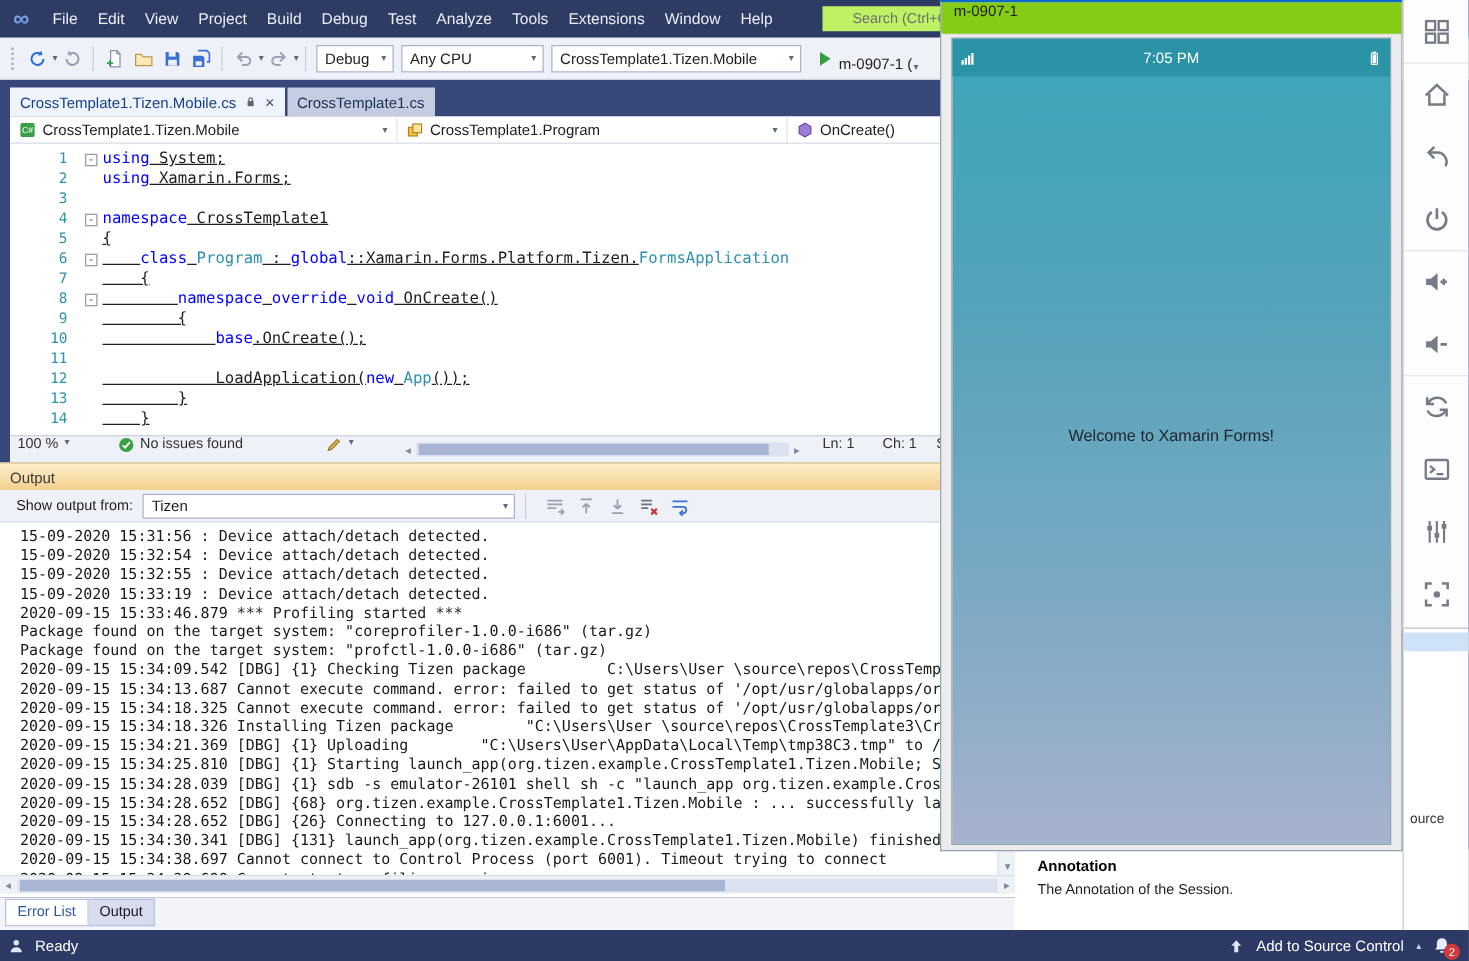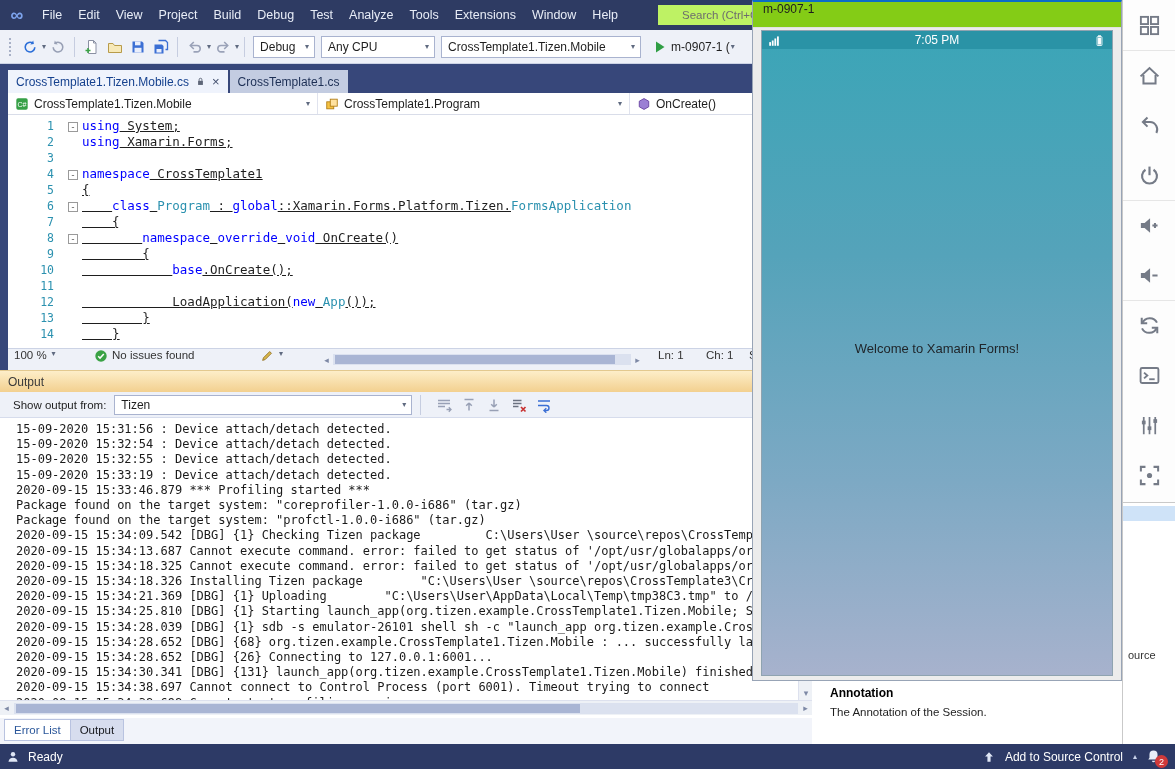--- a/index.html
+++ b/index.html
@@ -16,21 +16,21 @@
   
   .toolbar { position:absolute; left:0; top:30px; width:100%; height:34px; background:#eef1f8; border-bottom:1px solid #ccd3e5; display:flex; align-items:center; padding-left:5px; }
   .grip { width:5px; height:18px; border-left:2px dotted #a8b1c7; margin:0 4px; }
   .tbtn { width:23px; height:23px; display:flex; align-items:center; justify-content:center; flex:none; }
   .tbtn svg { width:16px; height:16px; display:block; }
   .caret { font-size:8px; color:#5f6a80; margin-left:1px; }
   .tsep { width:1px; height:20px; background:#c6cde0; margin:0 5px; flex:none; }
   .combo { height:22px; background:#fff; border:1px solid #a9b3cf; display:flex; align-items:center; font-size:12px; color:#1e1e1e; padding:0 5px 0 6px; margin:0 3px; white-space:nowrap; overflow:hidden; }
   .combo .caret { margin-left:auto; padding-left:6px; }
   .w-debug { width:62px; } .w-cpu { width:114px; } .w-proj { width:200px; }
-  .run-group { display:flex; align-items:center; font-size:12px; color:#1e1e1e; margin-left:4px; white-space:nowrap; }
+  .run-group { display:flex; align-items:flex-end; font-size:12px; color:#1e1e1e; margin-left:4px; white-space:nowrap; }
 
   
   .docwell { position:absolute; left:0; top:64px; width:812px; height:306px; background:#37477a; }
   .tabstrip { position:absolute; left:8px; top:6px; height:23px; display:flex; align-items:flex-end; }
   .tab { height:23px; display:flex; align-items:center; padding:0 8px; font-size:12px; margin-right:2px; white-space:nowrap; }
   .tab.active { background:#eff3fc; color:#15418e; }
   .tab.inactive { background:#c3cce1; color:#1d2f55; }
   .tab .i { margin-left:6px; }
   .tab-close { margin-left:6px; font-size:13px; color:#44506e; line-height:1; }
   .i svg { width:14px; height:14px; display:block; }
@@ -81,21 +81,21 @@
   .sb-left { display:flex; align-items:center; gap:8px; padding-left:6px; }
   .sb-right { margin-left:auto; display:flex; align-items:center; gap:9px; padding-right:14px; }
   .badge { position:relative; display:inline-flex; }
   .badge svg { width:15px; height:15px; }
   .badge-num { position:absolute; right:-7px; bottom:-4px; background:#d03a3a; color:#fff; border-radius:50%; width:13px; height:13px; font-size:9px; display:flex; align-items:center; justify-content:center; }
 
   
   .emulator { position:absolute; left:752px; top:0; width:370px; height:681px; background:#ececec; border:1px solid #98a4b6; border-top:2px solid #0a6cc8; z-index:50; }
   .em-title { height:26px; background:#84cc16; display:flex; align-items:flex-start; padding-left:10px; font-size:12px; color:#1e1e1e; border-bottom:1px solid #e2e2e2; }
   .em-screen { position:absolute; left:8px; top:28px; width:352px; height:646px; border:1px solid #8fa3b0; background:linear-gradient(180deg,#3ba5b7 0%,#55a3ba 35%,#7da9c4 70%,#a7b2cd 100%); }
-  .em-statusbar { position:relative; height:18px; background:#2a93a6; display:flex; align-items:center; padding:0 6px; color:#fff; font-size:12px; }
+  .em-statusbar { position:relative; height:30px; background:#2a93a6; display:flex; align-items:center; padding:0 6px; color:#fff; font-size:12px; }
   .em-statusbar .i svg { width:13px; height:13px; }
   .em-time { position:absolute; left:0; right:0; text-align:center; }
   .em-batt { margin-left:auto; }
   .em-welcome { position:absolute; left:0; width:100%; top:310px; text-align:center; font-size:13px; color:#20262b; }
 
   
   .control-panel { position:absolute; left:1122px; top:0; width:53px; height:503px; background:#fdfdfd; border-left:1px solid #c9c9c9; border-bottom:1px solid #c9c9c9; z-index:60; display:flex; flex-direction:column; }
   .cp-slot { height:50px; display:flex; align-items:center; justify-content:center; flex:none; }
   .cp-slot svg { width:23px; height:23px; display:block; }
   .cp-slot.sep { border-top:1px solid #e6e6e6; }

